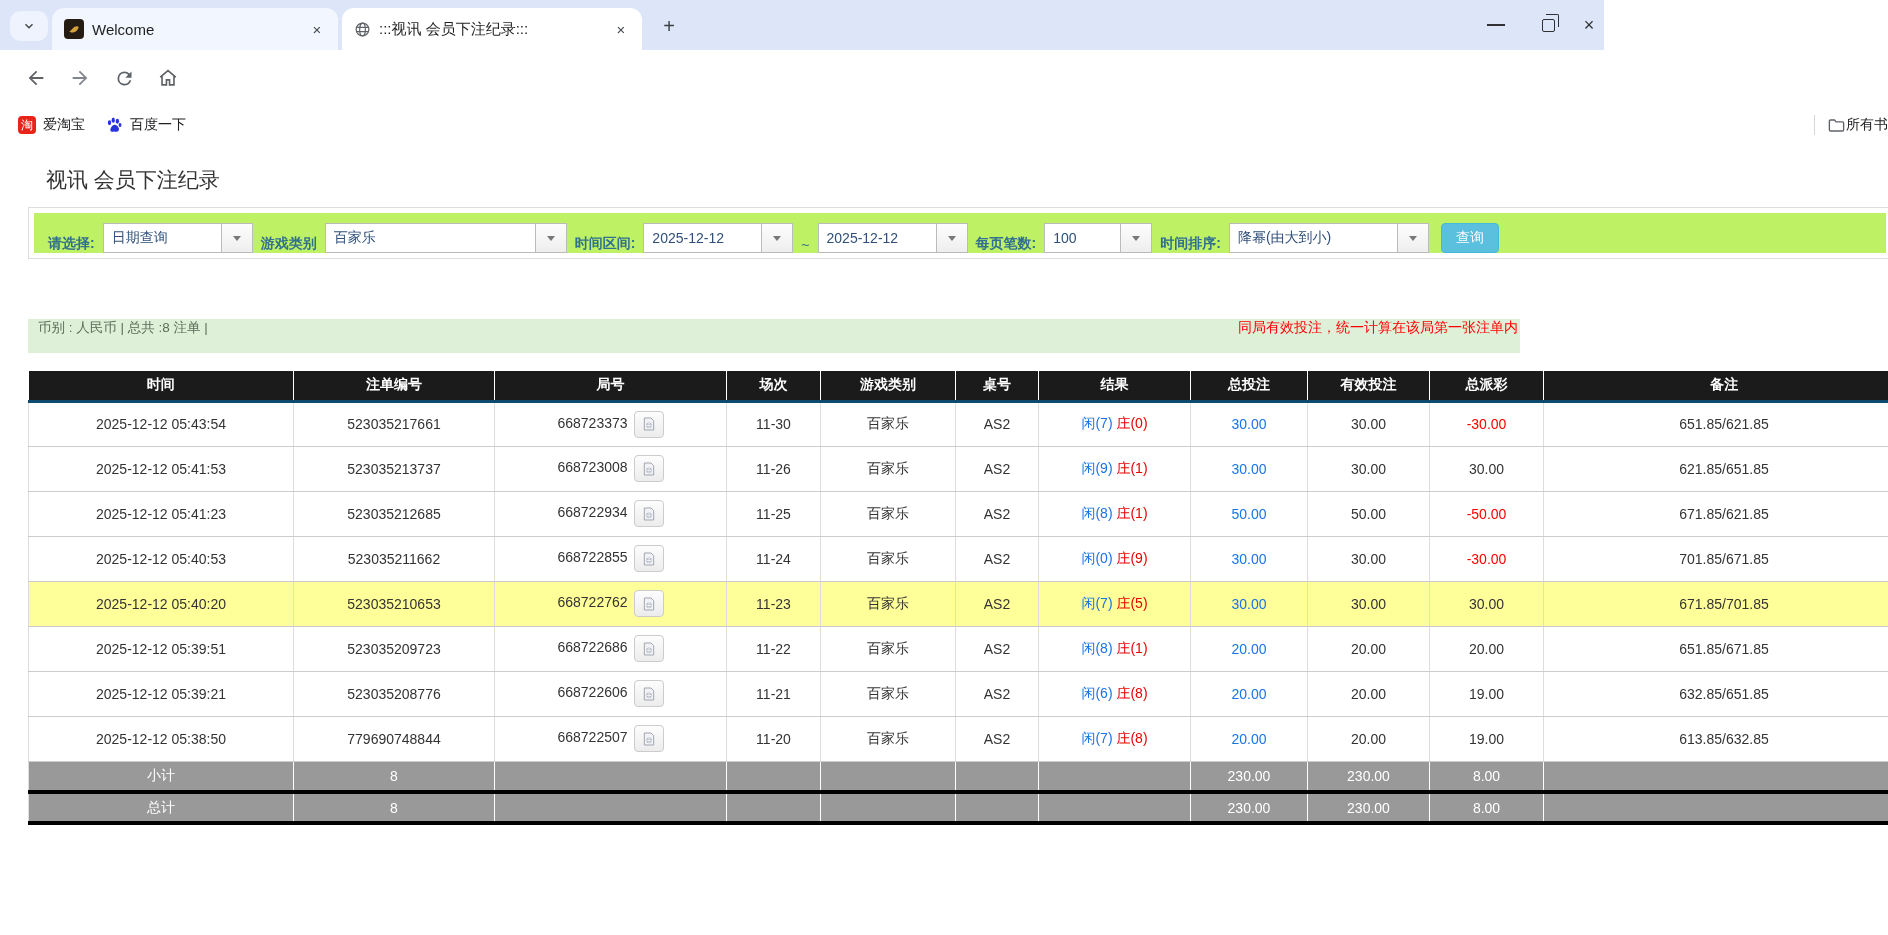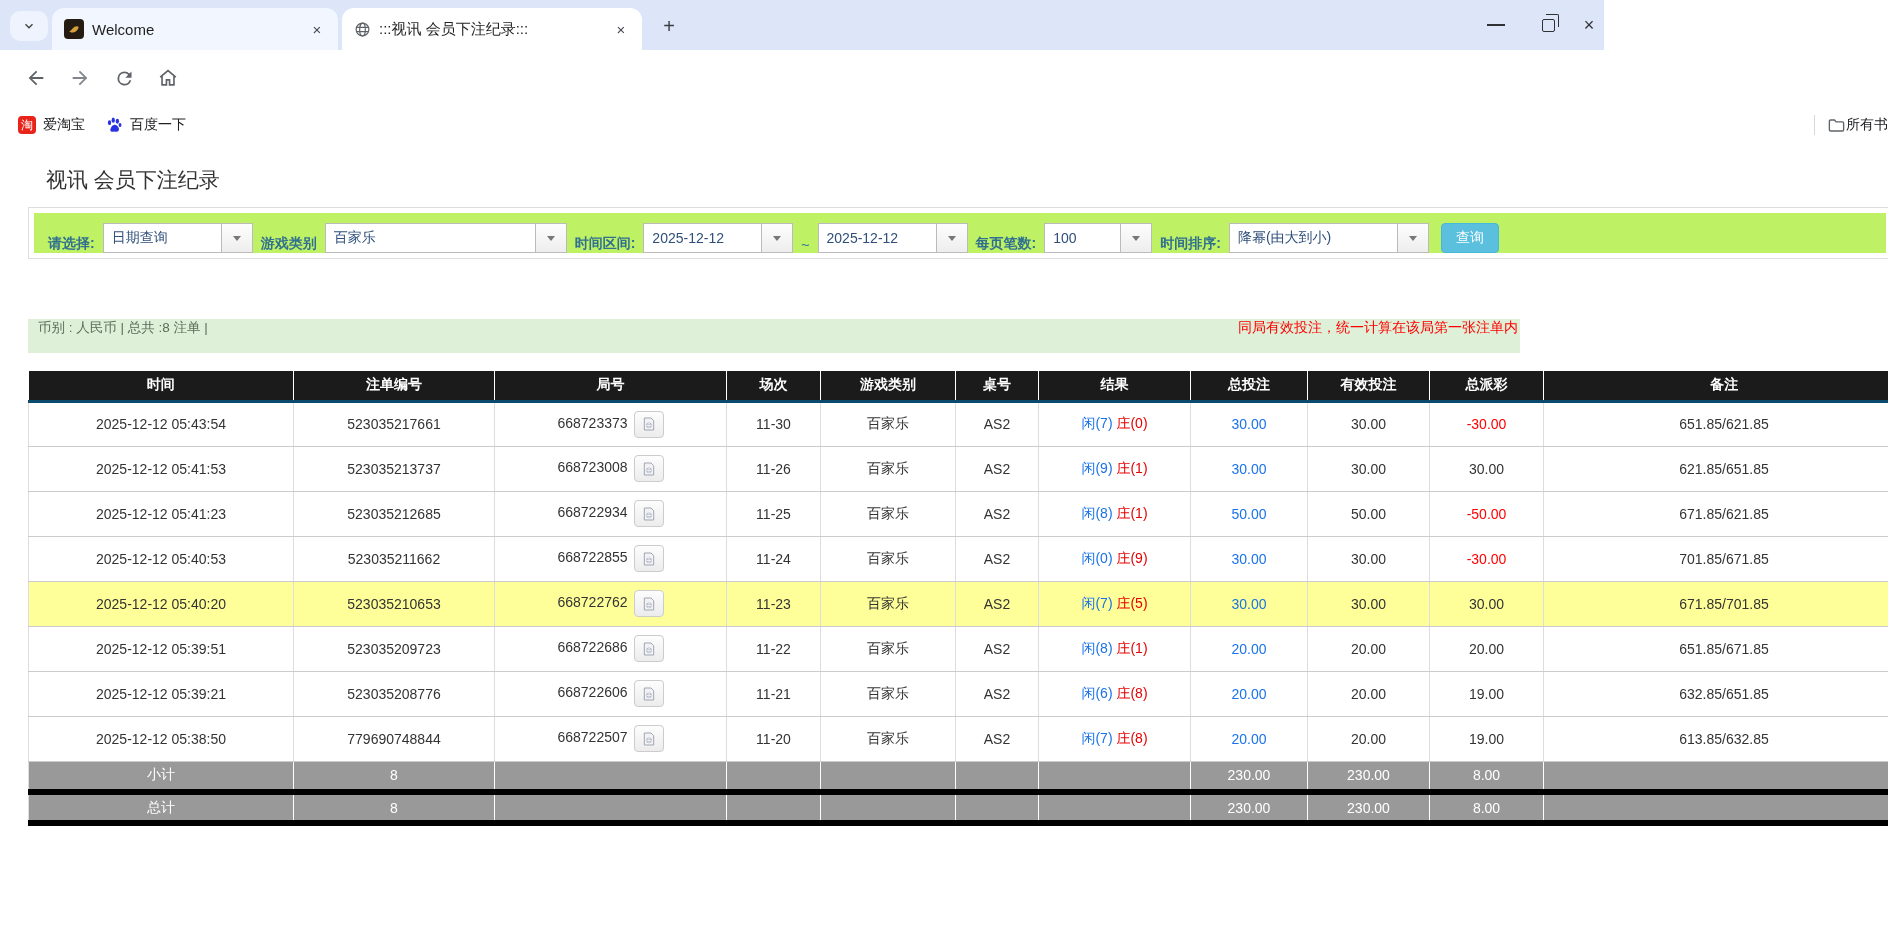--- a/index.html
+++ b/index.html
@@ -77,21 +77,21 @@
 
   table.bets { position:absolute; left:12px; top:227px; width:1876px; border-collapse:collapse;
     table-layout:fixed; font-size:14px; color:#333; }
   table.bets th { background:#1b1b1b; color:#fff; font-weight:bold; height:30px;
     border-right:1px solid #fff; border-bottom:3px solid #0c4a6e; }
   table.bets th:last-child { border-right:none; }
   table.bets td { height:45px; text-align:center; border-right:1px solid #ddd; border-bottom:1px solid #ccc;
     background:#fff; white-space:nowrap; overflow:hidden; }
   table.bets td:first-child { border-left:1px solid #ddd; }
   tr.highlight td { background:#ffff99; }
-  tr.footer td { background:#999; color:#fff; height:31px; border-right:1px solid #fff; border-bottom:6px solid #000000; }
+  tr.footer td { background:#999; color:#fff; height:31px; border-right:1px solid #fff; border-bottom:4px solid #000000; }
   .val-blue { color:#1a73e8; }
   .val-red { color:#f00; }
   .res-player { color:#1a73e8; }
   .res-banker { color:#e60000; }
   .video-btn { display:inline-flex; align-items:center; justify-content:center; width:30px; height:27px;
     border:1px solid #ccc; border-radius:4px; background:linear-gradient(#fdfdfd,#ececec);
     vertical-align:middle; margin-left:6px; }
   svg { display:block; }
 </style>
 </head>

